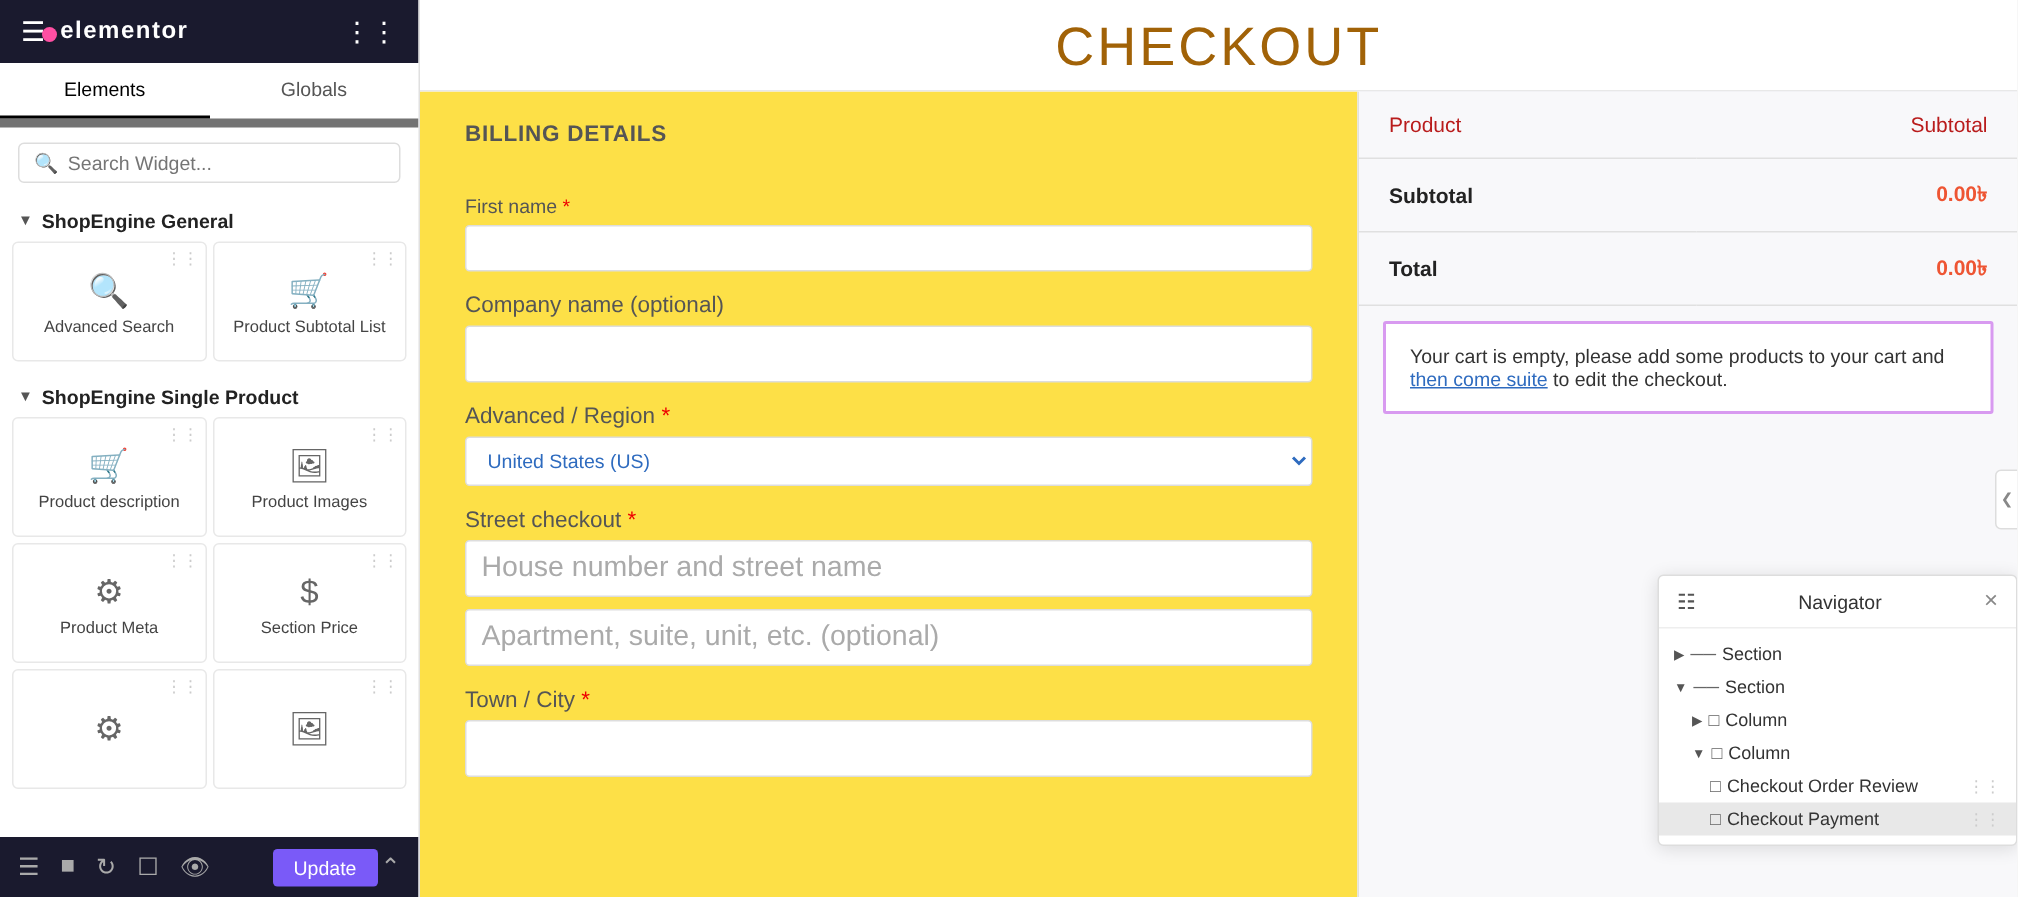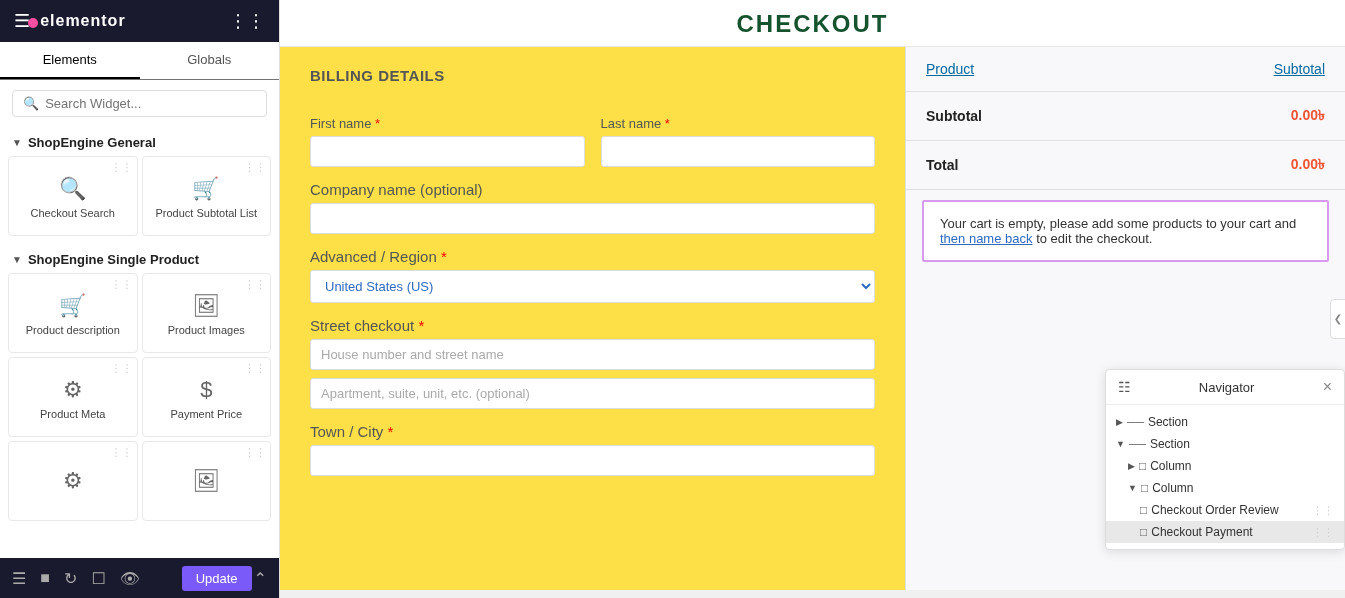--- a/index.html
+++ b/index.html
@@ -32,21 +32,21 @@
     .sidebar-header .logo { color: #fff; font-size: 16px; font-weight: 600; letter-spacing: 1px; }
     .sidebar-header .grid-icon { color: #fff; font-size: 18px; cursor: pointer; }
     .pink-dot {
       width: 10px; height: 10px; background: #ff4fa3; border-radius: 50%;
       position: absolute; top: 8px; left: 14px;
     }
     .header-left { position: relative; display: flex; align-items: center; gap: 10px; }
 
     .sidebar-tabs {
       display: flex;
-      border-bottom: 1px solid #737373;
+      border-bottom: 6px solid #737373;
     }
     .sidebar-tab {
       flex: 1;
       text-align: center;
       padding: 10px 0;
       font-size: 13px;
       cursor: pointer;
       color: #555;
       border-bottom: 2px solid transparent;
     }
@@ -138,23 +138,23 @@
       position: relative;
     }
 
     .page-title-bar {
       background: #fff;
       text-align: center;
       padding: 10px 0 8px 0;
       border-bottom: 1px solid #e8e8e8;
     }
     .page-title-bar h1 {
-      font-size: 24px;
-      font-weight: 700;
-      color: #14532d;
+      font-size: 36px;
+      font-weight: 400;
+      color: #a16207;
       letter-spacing: 2px;
     }
 
     .page-body {
       display: flex;
       height: calc(598px - 55px);
       overflow: hidden;
     }
 
     
@@ -185,21 +185,21 @@
       color: #333;
       background: #fff;
       outline: none;
     }
     .form-group input::placeholder { color: #aaa; }
 
     .form-full { margin-bottom: 14px; }
     .form-full label { font-size: 15px; color: #555; margin-bottom: 5px; display: block; }
     .form-full input {
       width: 100%; border: 1px solid #ddd; border-radius: 3px; padding: 7px 10px;
-      font-size: 13px; outline: none; color: #333;
+      font-size: 19px; outline: none; color: #333;
     }
     .form-full input::placeholder { color: #aaa; }
     .form-full select {
       width: 100%; border: 1px solid #ddd; border-radius: 3px; padding: 7px 10px;
       font-size: 13px; outline: none; color: #2e6bbf; background: #fff;
     }
 
     
     .order-summary {
       width: 440px;
@@ -209,25 +209,24 @@
       padding: 0;
       position: relative;
       overflow: hidden;
     }
 
     .order-table { width: 100%; border-collapse: collapse; background: #f8f8fa; }
     .order-table th {
       padding: 14px 20px;
       text-align: left;
       font-size: 14px;
-      color: #0369a1;
+      color: #b91c1c;
       border-bottom: 1px solid #e0e0e0;
       background: #f8f8fa;
       font-weight: 500;
-      text-decoration: underline;
     }
     .order-table th.right { text-align: right; }
     .order-table td {
       padding: 12px 20px;
       font-size: 14px;
       border-bottom: 1px solid #e0e0e0;
     }
     .order-table td.label { color: #222; font-weight: 600; }
     .order-table td.value { text-align: right; color: #e53; font-weight: 600; }
 
@@ -335,21 +334,21 @@
     <div class="sidebar-content">
 
       <div class="sidebar-section-title">
         <span class="arrow">▼</span>
         <span>ShopEngine General</span>
       </div>
       <div class="widget-grid">
         <div class="widget-item">
           <span class="widget-drag">⋮⋮</span>
           <span class="widget-icon">🔍</span>
-          <span class="widget-label">Checkout Search</span>
+          <span class="widget-label">Advanced Search</span>
         </div>
         <div class="widget-item">
           <span class="widget-drag">⋮⋮</span>
           <span class="widget-icon">🛒</span>
           <span class="widget-label">Product Subtotal List</span>
         </div>
       </div>
 
       <div class="sidebar-section-title">
         <span class="arrow">▼</span>
@@ -367,21 +366,21 @@
           <span class="widget-label">Product Images</span>
         </div>
         <div class="widget-item">
           <span class="widget-drag">⋮⋮</span>
           <span class="widget-icon">⚙</span>
           <span class="widget-label">Product Meta</span>
         </div>
         <div class="widget-item">
           <span class="widget-drag">⋮⋮</span>
           <span class="widget-icon">$</span>
-          <span class="widget-label">Payment Price</span>
+          <span class="widget-label">Section Price</span>
         </div>
         <div class="widget-item">
           <span class="widget-drag">⋮⋮</span>
           <span class="widget-icon">⚙</span>
           <span class="widget-label"></span>
         </div>
         <div class="widget-item">
           <span class="widget-drag">⋮⋮</span>
           <span class="widget-icon">🖼</span>
           <span class="widget-label"></span>
@@ -412,26 +411,20 @@
 
     <div class="page-body">
 
       <div class="checkout-form">
         <div class="billing-title">BILLING DETAILS</div>
 
         <div class="form-row">
           <div class="form-group">
             <label>
               <span>First name </span><span class="required">*</span>
-            </label>
-            <input type="text" style="">
-          </div>
-          <div class="form-group">
-            <label>
-              <span>Last name </span><span class="required">*</span>
             </label>
             <input type="text" style="">
           </div>
         </div>
 
         <div class="form-full">
           <label>Company name (optional)</label>
           <input type="text" style="">
         </div>
 
@@ -474,21 +467,21 @@
               <td class="value">0.00৳</td>
             </tr>
             <tr>
               <td class="label">Total</td>
               <td class="value">0.00৳</td>
             </tr>
           </tbody>
         </table>
 
         <div class="cart-empty-notice">
-          <span>Your cart is empty, please add some products to your cart and <a href="#">then name back</a> to edit the checkout.</span>
+          <span>Your cart is empty, please add some products to your cart and <a href="#">then come suite</a> to edit the checkout.</span>
         </div>
 
         <div class="navigator-panel">
           <div class="navigator-header">
             <span class="nav-icon">☷</span>
             <span>Navigator</span>
             <button class="close-btn">×</button>
           </div>
           <div class="navigator-tree">
 

